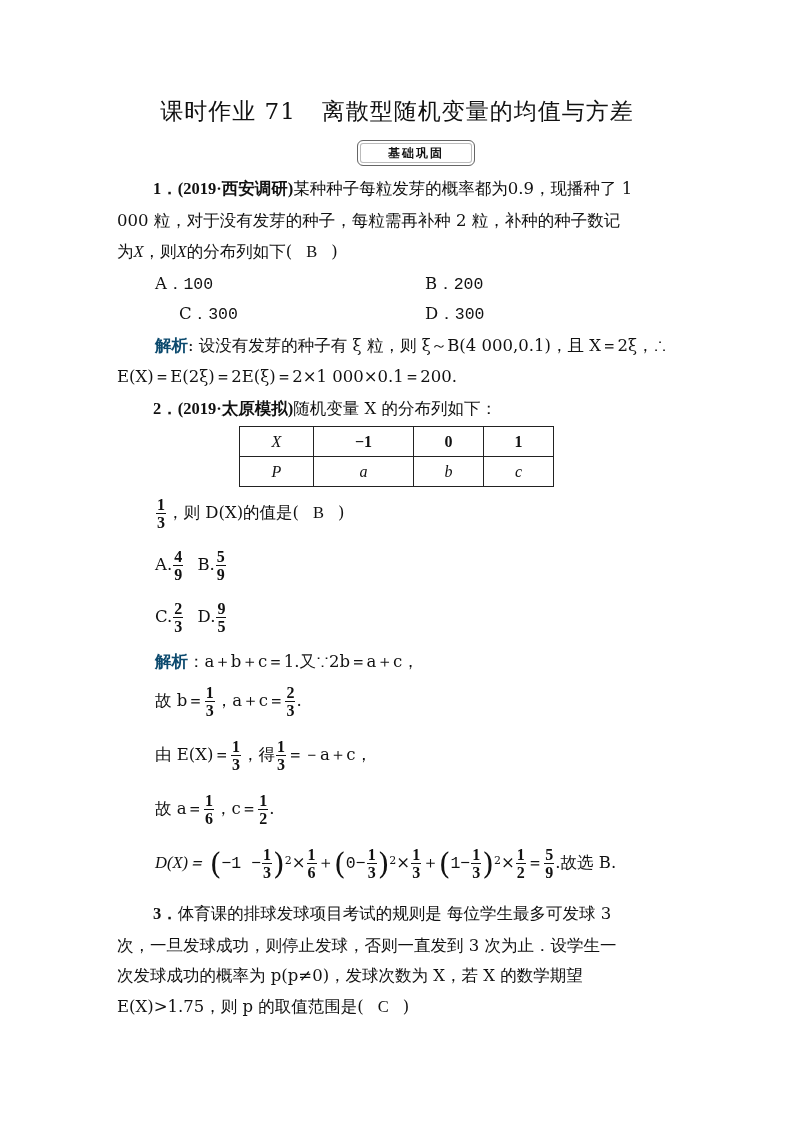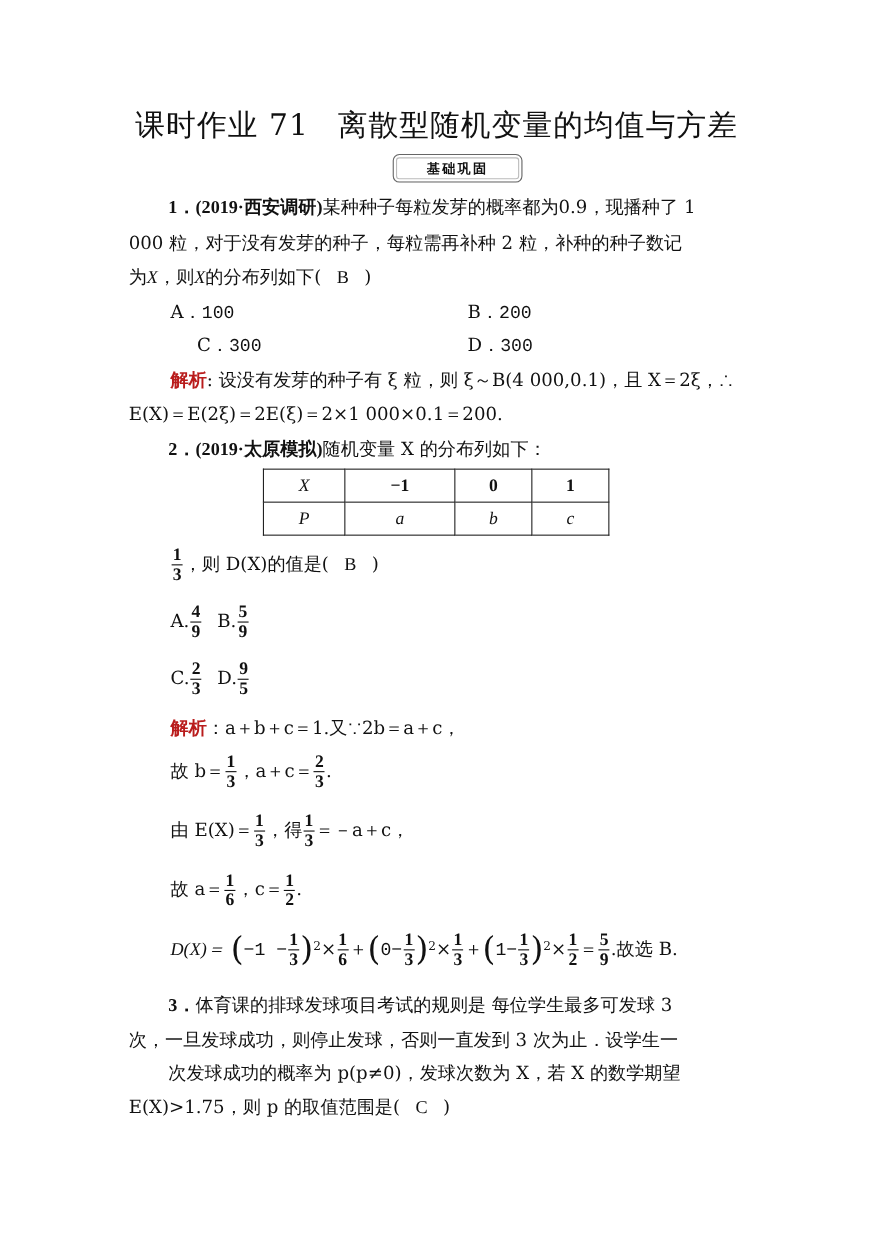--- a/index.html
+++ b/index.html
@@ -4,40 +4,40 @@
 <style>
   html, body { margin: 0; padding: 0; background: #ffffff; }
   body {
     width: 794px; height: 1123px; position: relative; overflow: hidden;
     font-family: "DejaVu Serif", "Liberation Serif", serif;
     color: #111111;
   }
   .abs { position: absolute; white-space: nowrap; }
   .title {
     left: 0; width: 794px; top: 96px; text-align: center;
-    font-size: 27px; letter-spacing: 1px;
+    font-size: 23px; letter-spacing: 1px;
     font-family: "DejaVu Serif", "Liberation Serif", serif;
   }
   .title .gap { display: inline-block; width: 26px; }
   .badge {
     left: 357px; top: 140px; width: 116px; height: 24px;
     border: 1.5px solid #666; border-radius: 6px;
     box-shadow: inset 0 0 0 2px #fff, inset 0 0 0 3px #bbb;
     text-align: center; line-height: 24px;
     font-family: "DejaVu Sans", "Liberation Sans", sans-serif;
     font-weight: bold; font-size: 12px; letter-spacing: 2px;
   }
   .line {
     font-size: 16.5px; line-height: 20px;
     font-family: "DejaVu Serif", "Liberation Serif", serif;
   }
   .b { font-weight: bold; font-family: "Liberation Serif", serif; }
   .it { font-style: italic; font-family: "Liberation Serif", serif; }
   .num { font-family: Liberation Mono, monospace; }
-  .jiexi { color: #b91c1c; font-weight: bold; font-family: "DejaVu Sans", "Liberation Sans", sans-serif; }
+  .jiexi { color: #0c4a6e; font-weight: bold; font-family: "DejaVu Sans", "Liberation Sans", sans-serif; }
   .ans { display: inline-block; padding: 0 14px; font-family: "Liberation Serif", serif; }
 
   .frac {
     display: inline-flex; flex-direction: column; align-items: center;
     vertical-align: middle; font-family: "Liberation Serif", serif;
     font-size: 16px; line-height: 17px; margin: 0 1px;
   }
   .frac .n { border-bottom: 1px solid #111; padding: 0 1px; }
   .frac .d { padding: 0 1px; }
 
@@ -189,16 +189,16 @@
     </span><span>＝</span><span class="frac">
       <span class="n b">5</span>
       <span class="d b">9</span>
     </span><span>.故选 B.</span>
 </div>
 
 <div class="abs line" style="left:153px; top:904px;">
   <span class="b">3．</span><span>体育课的排球发球项目考试的规则是 每位学生最多可发球 3</span>
 </div>
 <div class="abs line" style="left:117px; top:936px;">次，一旦发球成功，则停止发球，否则一直发到 3 次为止．设学生一</div>
-<div class="abs line" style="left:117px; top:966px;margin-left:36px;">次发球成功的概率为 p(p≠0)，发球次数为 X，若 X 的数学期望</div>
+<div class="abs line" style="left:117px; top:966px;">次发球成功的概率为 p(p≠0)，发球次数为 X，若 X 的数学期望</div>
 <div class="abs line" style="left:117px; top:997px;">
   <span>E(X)&gt;1.75，则 p 的取值范围是(</span><span class="ans">C</span><span>)</span>
 </div>
 
 </body></html>

